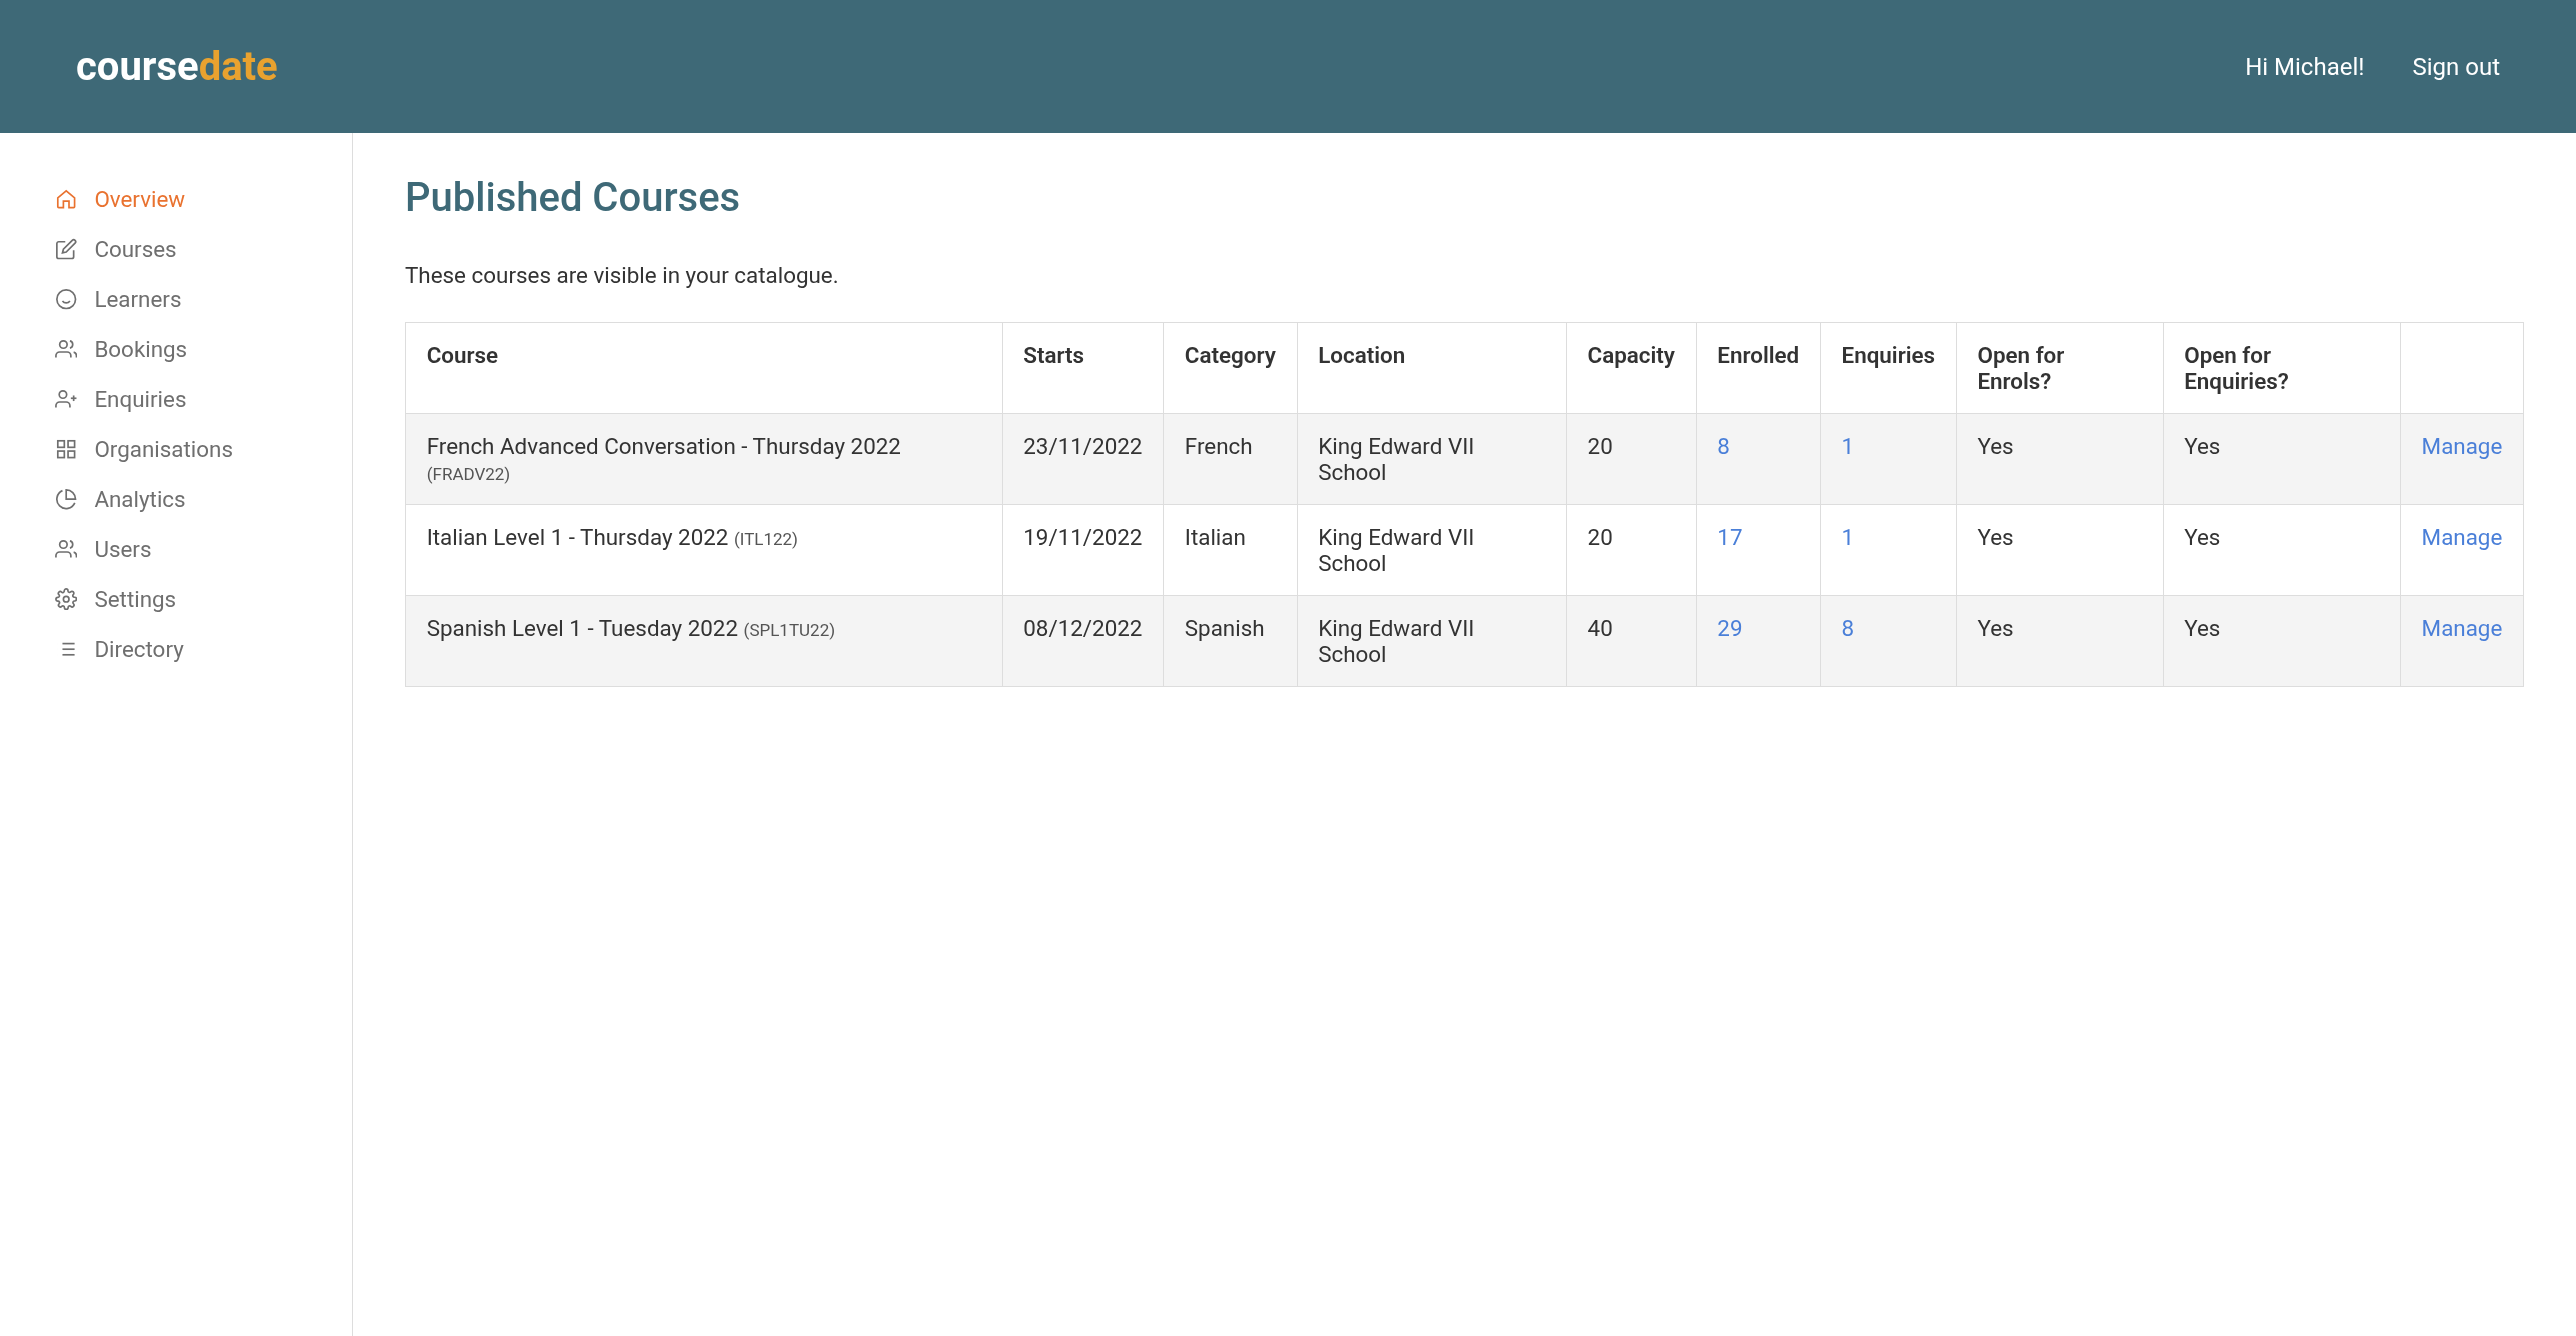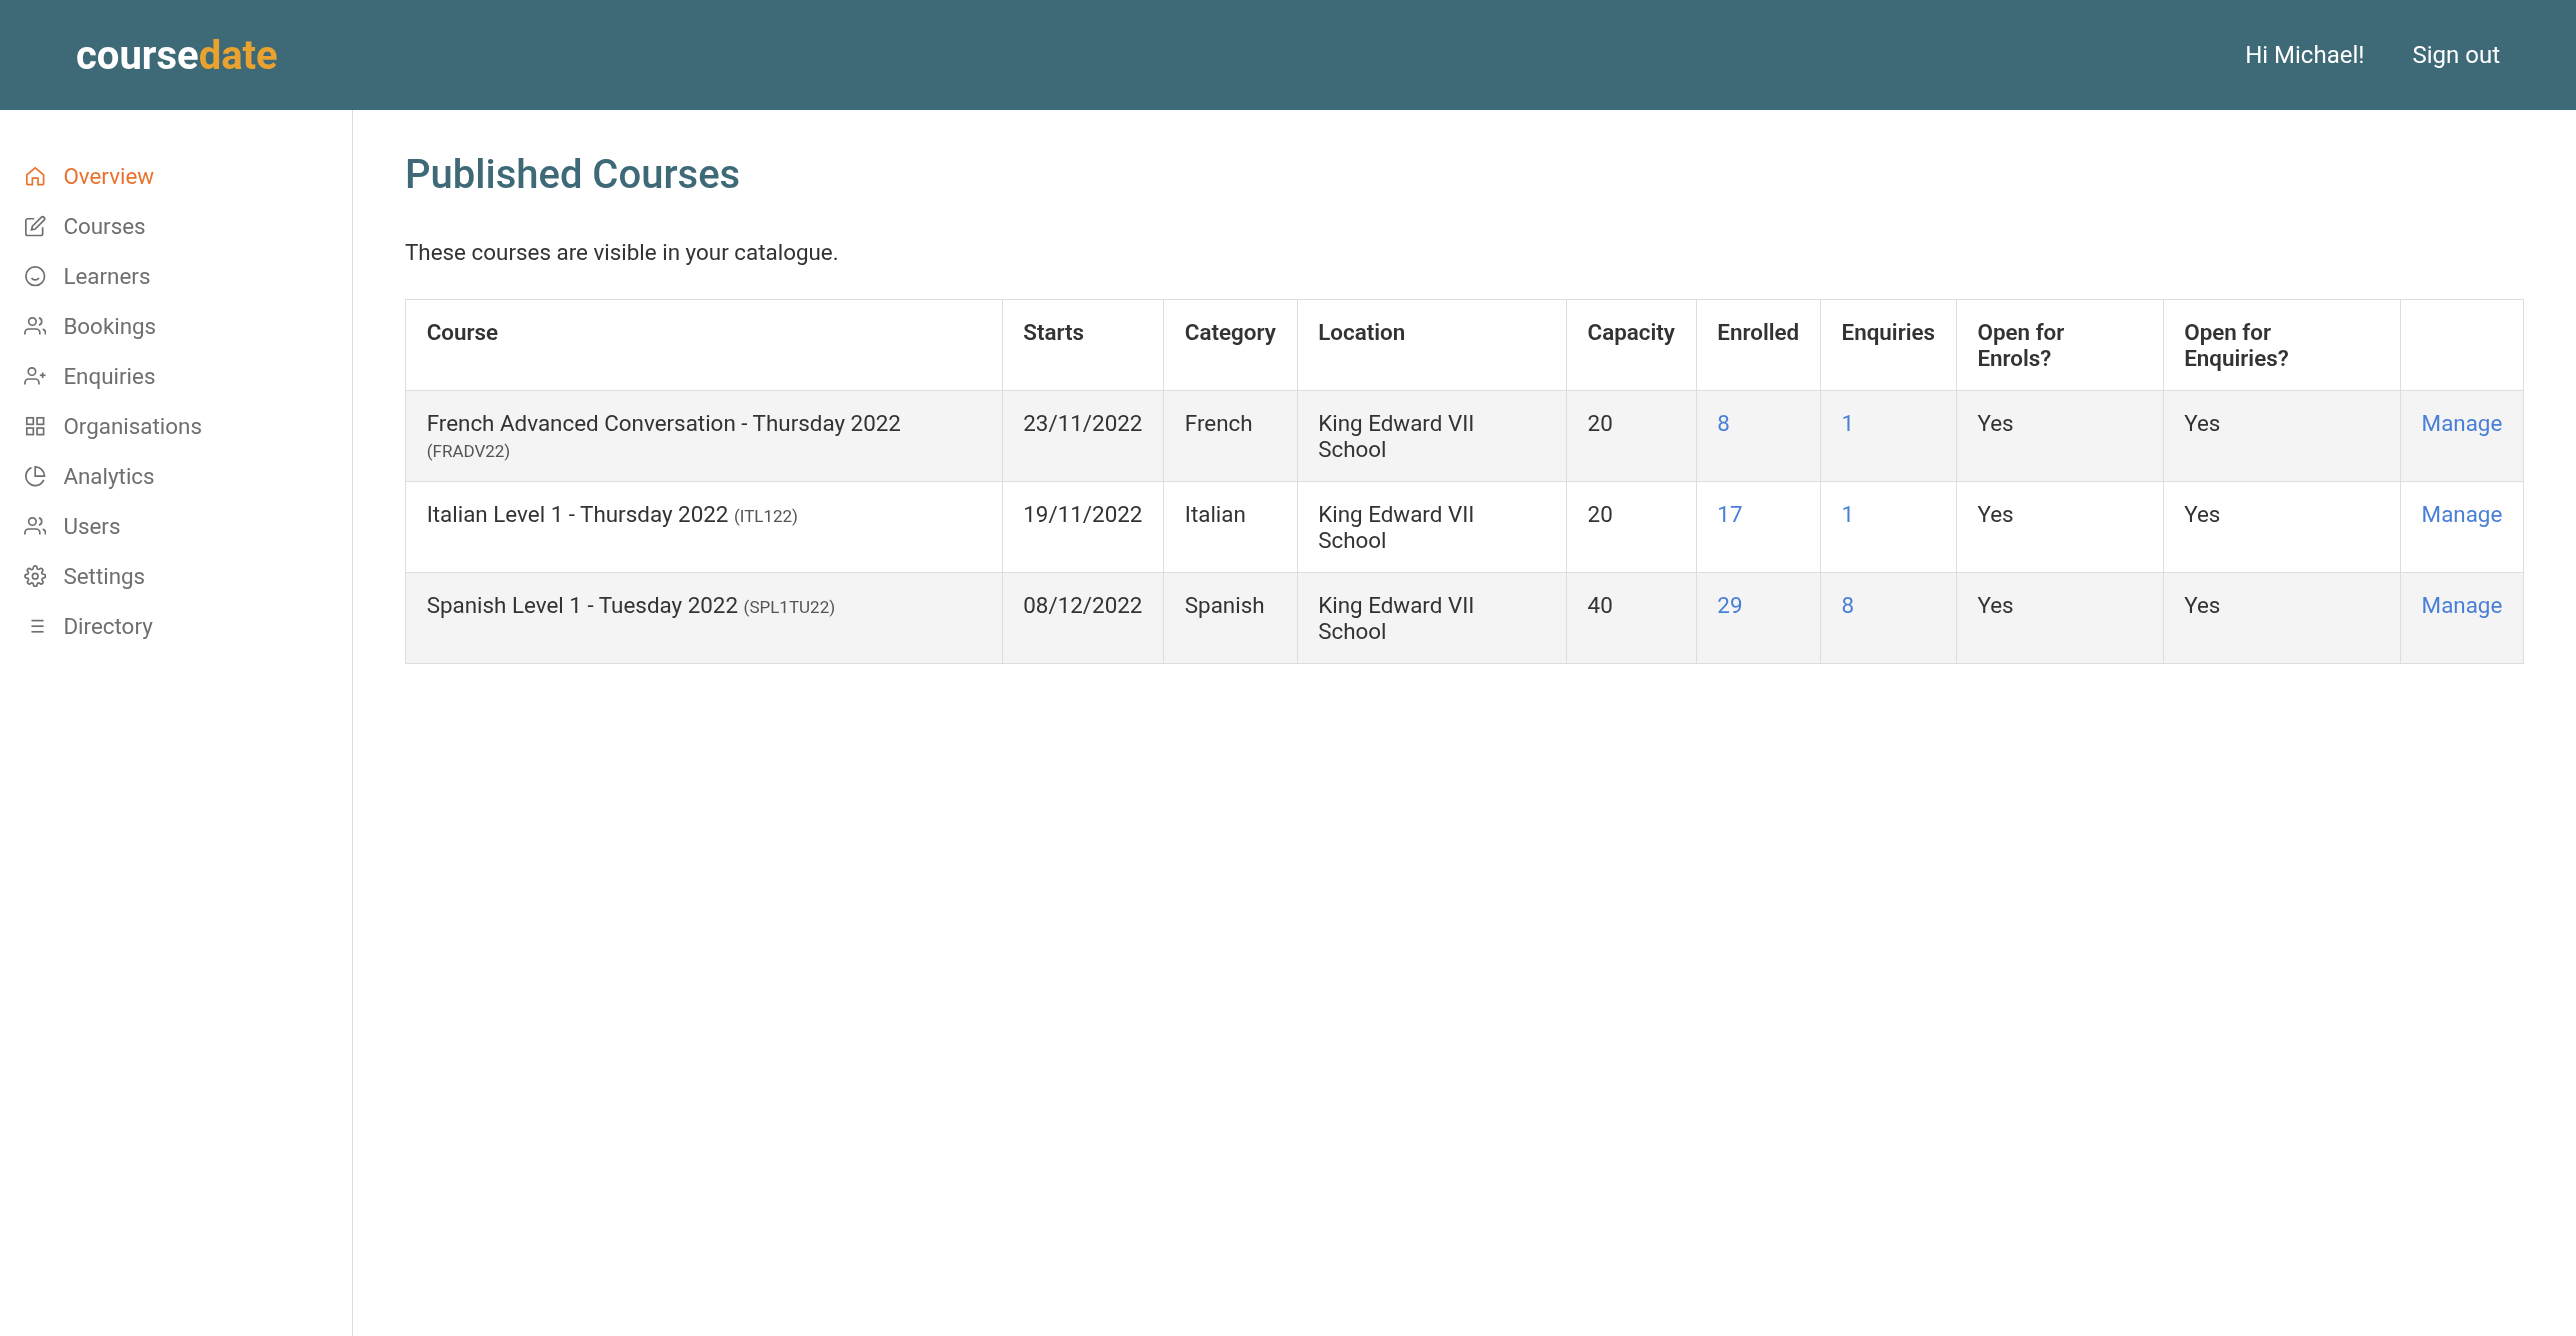--- a/index.html
+++ b/index.html
@@ -1,26 +1,26 @@
 <!DOCTYPE html>
 <html style="font-size:13.8px"><head>
 <meta charset="utf-8">
 <style>
 * { box-sizing: border-box; margin: 0; padding: 0; }
 body { font-family: -apple-system, BlinkMacSystemFont, 'Segoe UI', Roboto, Helvetica, Arial, sans-serif; background: #fff; color: #333; }
-.header { background: #3e6977; height: 110px; display: flex; align-items: center; justify-content: space-between; padding: 0 76px; }
+.header { background: #3e6977; height: 133px; display: flex; align-items: center; justify-content: space-between; padding: 0 76px; }
 .logo { font-size: 40px; font-weight: 700; }
 .logo-course { color: #fff; }
 .logo-date { color: #e9a22f; }
 .header-right { display: flex; align-items: center; gap: 48px; }
 .header-right span { color: #fff; font-size: 24px; }
 
 .main { display: flex; }
 .sidebar { width: 353px; border-right: 0.9px solid #ddd; padding: 41px 0; min-height: calc(100vh - 110px); }
-.nav-item { display: flex; align-items: center; gap: 17px; padding: 12px 24px; cursor: pointer; }
+.nav-item { display: flex; align-items: center; gap: 17px; padding: 12px 55px; cursor: pointer; }
 .nav-item .icon { width: 22.4px; height: 22.4px; display: flex; align-items: center; justify-content: center; }
 .nav-item .label { font-size: 22.4px; color: #6f6f6f; }
 .nav-item.active .label { color: #e9722f; }
 .nav-item.active svg { stroke: #e9722f; }
 .nav-item svg { stroke: #6f6f6f; stroke-width: 1.8; fill: none; }
 
 .content { flex: 1; padding: 41px 52px; }
 .page-title { font-size: 40px; color: #3e6977; font-weight: 500; margin-bottom: 41px; }
 .page-desc { font-size: 22.4px; color: #333; margin-bottom: 34px; }
 

